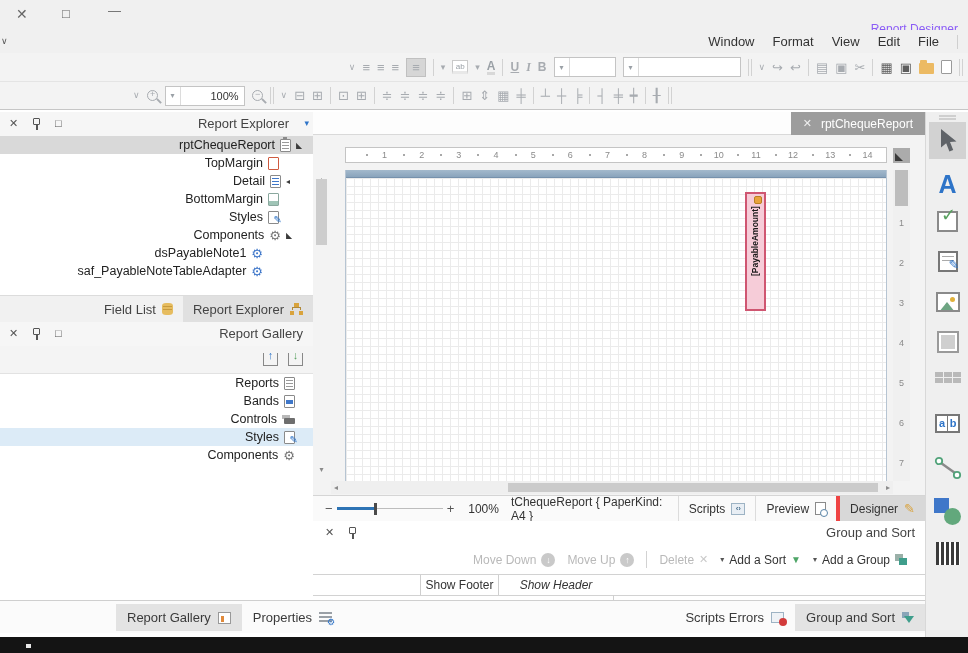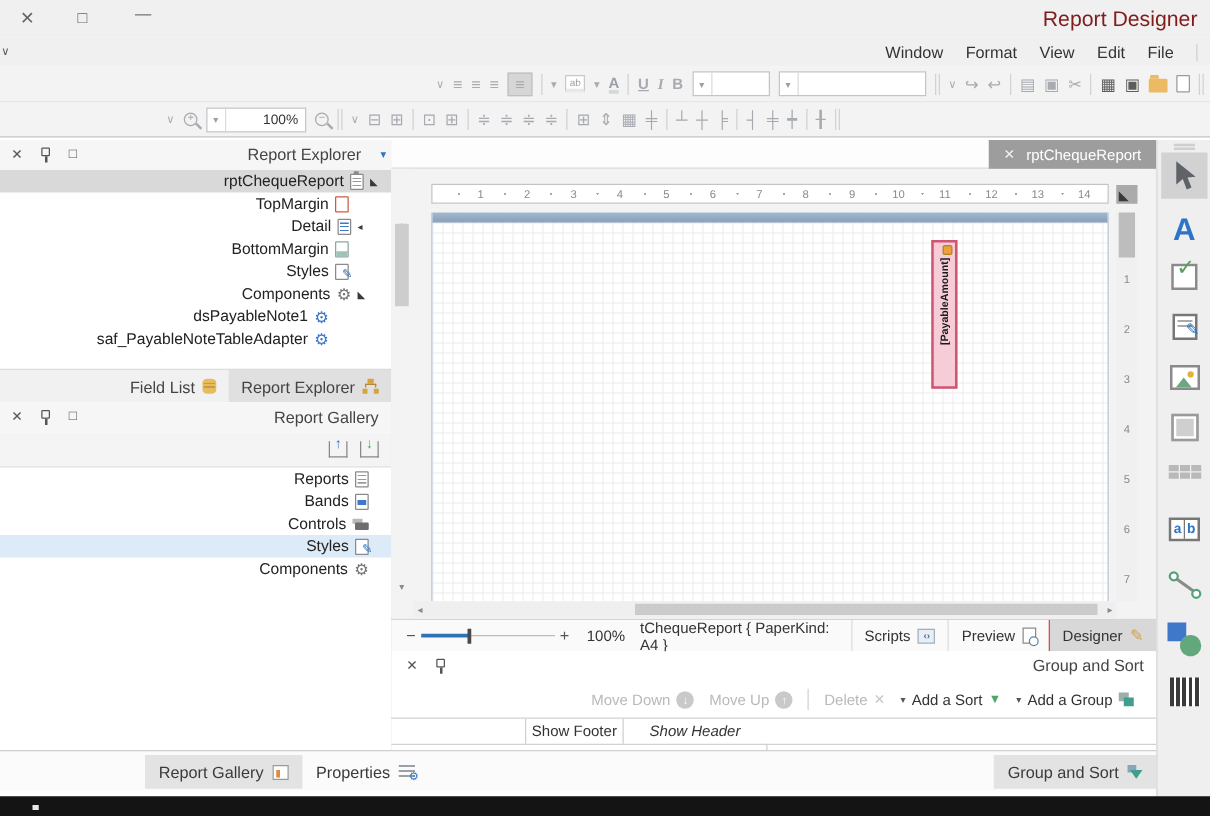--- a/index.html
+++ b/index.html
@@ -7,21 +7,21 @@
   body { font-family:"Liberation Sans","DejaVu Sans",sans-serif; }
   #app { position:relative; width:968px; height:653px; background:#fff; overflow:hidden;
          font-family:"Liberation Sans","DejaVu Sans",sans-serif; color:#333; }
 
   
   .titlebar { position:absolute; left:0; top:0; width:968px; height:30px; background:#f0f0f0; }
   .wbtn { position:absolute; top:6px; font-size:13px; color:#666; cursor:default; }
   .wbtn.close { left:16px; font-size:14px; }
   .wbtn.max { left:62px; }
   .wbtn.min { left:108px; top:3px; }
-  .win-title { position:absolute; right:10px; top:6px; font-size:17px; color:#7f1d1d; }
+  .win-title { position:absolute; right:10px; top:22px; font-size:12px; color:#8b5cf6; }
 
   .menubar { position:absolute; left:0; top:30px; width:968px; height:23px; background:#f0f0f0;
              display:flex; justify-content:flex-end; align-items:center; gap:18px; padding-right:10px; }
   .menu-item { font-size:13px; color:#333; }
   .menubar .msep { width:1px; height:14px; background:#cfcfcf; }
 
   .collapse-chev { position:absolute; left:1px; top:36px; font-size:9px; color:#555; }
 
   .toolbar { position:absolute; left:0; width:968px; background:#f3f3f3; display:flex; align-items:center; }
   .toolbar1 { top:53px; height:29px; border-bottom:1px solid #e4e4e4; justify-content:flex-end; gap:7px; padding-right:5px; }
@@ -153,21 +153,21 @@
                border-top:1px solid #d5d5d5; display:flex; align-items:center; padding-left:8px; font-size:12px; }
   .statusbar .sign { color:#555; font-size:13px; margin:0 4px; }
   .slider { position:relative; width:112px; height:14px; }
   .slider .track { position:absolute; left:0; right:0; top:6px; height:1px; background:#bdbdbd; }
   .slider .fill { position:absolute; left:0; top:5px; width:38px; height:3px; background:#2e74b5; }
   .slider .thumb { position:absolute; left:37px; top:1px; width:3px; height:12px; background:#4a4a4a; }
   .sb-zoom { margin-left:10px; color:#333; }
   .sb-doc { margin-left:12px; color:#333; }
   .sb-tabs { margin-left:auto; display:flex; height:100%; align-items:stretch; }
   .sb-tab { display:flex; align-items:center; gap:6px; padding:0 10px; border-left:1px solid #dcdcdc; color:#333; }
-  .sb-tab.active { background:#d8d8d8; border-left:1px solid #ef4444; }
+  .sb-tab.active { background:#d8d8d8; border-left:4px solid #ef4444; }
   .code-ico { width:14px; height:12px; background:#e8eef4; border:1px solid #9db3c4; font-size:8px; color:#49708f;
               text-align:center; line-height:10px; font-weight:bold; }
   .prev-ico { position:relative; width:11px; height:13px; background:#fff; border:1px solid #8a8a8a; }
   .prev-ico::after { content:""; position:absolute; right:-3px; bottom:-3px; width:6px; height:6px;
                      border:1.5px solid #5a85a8; border-radius:50%; background:#fff; }
   .pencil-ico { font-size:13px; color:#d9a23c; }
 
   
   .gs-panel { position:absolute; left:313px; top:521px; width:612px; height:79px; background:#fff; }
   .gs-header { position:relative; height:24px; }
@@ -578,20 +578,24 @@
         <span class="chart-ico"></span>
       </span>
       <span class="btab">
         <span>Properties</span>
         <span class="prop-ico">
             <i>⚙</i>
           </span>
       </span>
     </span>
     <span class="bt-group bt-right">
+      <span class="btab">
+        <span>Scripts Errors</span>
+        <span class="serr-ico"></span>
+      </span>
       <span class="btab active">
         <span>Group and Sort</span>
         <span class="gst-ico"></span>
       </span>
     </span>
   </div>
   <span class="back-chev">‹</span>
 
   <div class="toolbox">
     <span class="tb-handle"></span>

